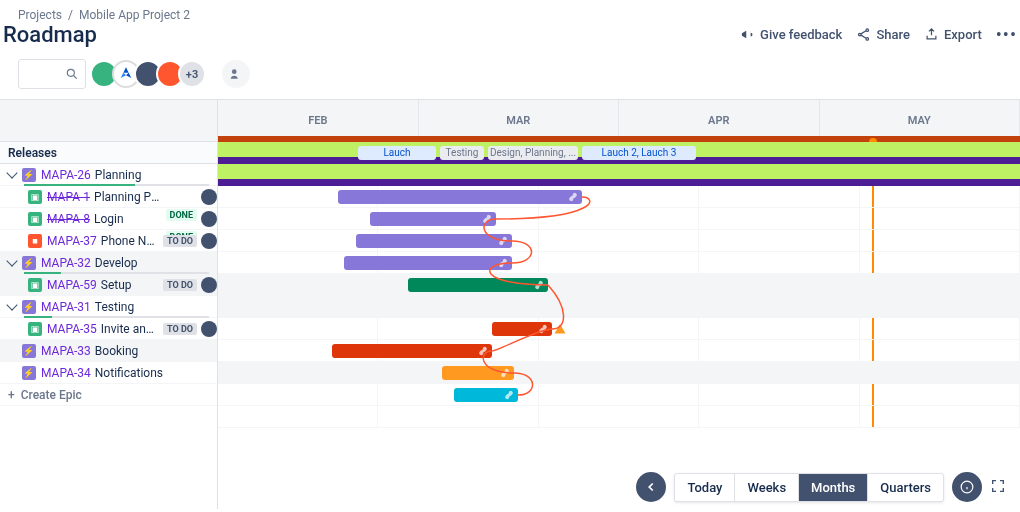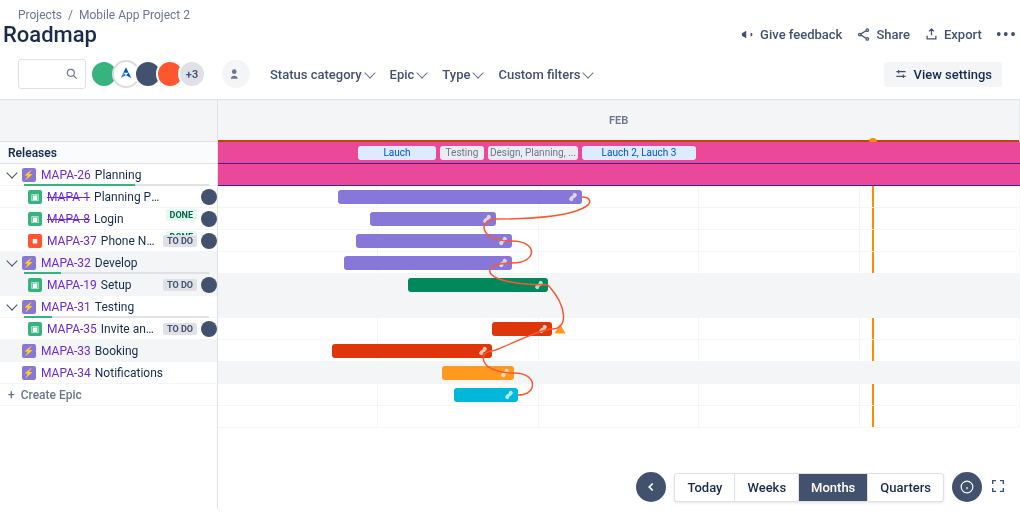--- a/index.html
+++ b/index.html
@@ -19,21 +19,21 @@
 .avatar { width: 28px; height: 28px; border-radius: 50%; border: 2px solid #fff; margin-left: -6px; display: flex; align-items: center; justify-content: center; font-size: 11px; font-weight: 600; }
 .avatar.more { background: #dfe1e6; color: #42526e; }
 .add-user { width: 28px; height: 28px; border-radius: 50%; background: #f4f5f7; display: flex; align-items: center; justify-content: center; margin-left: 6px; cursor: pointer; }
 .filters { display: flex; gap: 16px; margin-left: 10px; }
 .filter { display: flex; align-items: center; gap: 4px; font-size: 13px; color: #42526e; font-weight: 500; cursor: pointer; }
 .chev { width: 8px; height: 8px; border-right: 1.5px solid #6b778c; border-bottom: 1.5px solid #6b778c; transform: rotate(45deg); margin-top: -3px; }
 .view-settings { margin-left: auto; padding: 5px 10px; border-radius: 3px; background: #f4f5f7; display: flex; align-items: center; gap: 6px; font-size: 13px; font-weight: 500; cursor: pointer; }
 .roadmap { border-top: 1px solid #dfe1e6; display: flex; height: 410px; }
 .side { width: 218px; border-right: 1px solid #dfe1e6; flex-shrink: 0; }
 .timeline { flex: 1; position: relative; overflow: hidden; }
-.months { display: flex; height: 42px; background: #f4f5f7; border-bottom: 2px solid #c2410c; flex-direction: column; }
+.months { display: flex; height: 42px; background: #f4f5f7; border-bottom: 6px solid #c2410c; }
 .month { flex: 1; text-align: center; font-size: 11px; font-weight: 600; color: #6b778c; line-height: 42px; border-right: 1px solid #e4e6ea; }
 .side-head { height: 42px; background: #f4f5f7; border-bottom: 1px solid #dfe1e6; }
 .section-h { height: 22px; font-size: 12px; font-weight: 600; padding-left: 8px; line-height: 22px; border-bottom: 1px solid #dfe1e6; background: #fafbfc; }
 .row { height: 22px; display: flex; align-items: center; padding-left: 8px; font-size: 12px; border-bottom: 1px solid #f4f5f7; }
 .row.epic { font-weight: 400; }
 .row.child { padding-left: 28px; font-size: 12px; }
 .row.alt { background: #f4f5f7; }
 .row .caret { width: 8px; height: 8px; border-right: 1.5px solid #42526e; border-bottom: 1.5px solid #42526e; transform: rotate(45deg); margin-right: 6px; margin-top: -3px; }
 .ic { width: 14px; height: 14px; border-radius: 2px; margin-right: 5px; display: inline-flex; align-items: center; justify-content: center; font-size: 9px; color: #fff; }
 .ic.epic { background: #8777d9; }
@@ -45,21 +45,21 @@
 .status { font-size: 9px; font-weight: 700; padding: 1px 4px; border-radius: 2px; margin-left: 4px; }
 .status.DONE { background: #e3fcef; color: #006644; margin-top: 36px; }
 .status.TODO { background: #dfe1e6; color: #42526e; }
 .assignee { width: 16px; height: 16px; border-radius: 50%; margin-left: 4px; }
 .progress { position: absolute; bottom: -1px; left: 24px; right: 8px; height: 2px; background: #dfe1e6; }
 .progress .fill { height: 100%; background: #36b37e; }
 .row.epic { position: relative; }
 .tl-body { position: relative; }
 .tl-row { height: 22px; border-bottom: 1px solid #f4f5f7; position: relative; }
 .tl-row.alt { background: #f4f5f7; }
-.tl-section { height: 22px; border-bottom: 1px solid #4c1d95; background: #ec4899; position: relative; text-decoration: underline; }
+.tl-section { height: 22px; border-bottom: 7px solid #4c1d95; background: #bef264; position: relative; text-decoration: underline; }
 .grid { position: absolute; inset: 0; display: flex; pointer-events: none; }
 .grid div { flex: 1; border-right: 1px solid #f4f5f7; }
 .bar { position: absolute; height: 14px; border-radius: 3px; top: 4px; display: flex; align-items: center; justify-content: flex-end; padding-right: 4px; }
 .bar .link { width: 10px; height: 10px; opacity: 0.7; }
 .bar.epic { background: #8777d9; }
 .bar.green { background: #00875a; }
 .bar.red { background: #de350b; }
 .bar.orange { background: #ff991f; }
 .bar.cyan { background: #00b8d9; }
 .sprint-pill { position: absolute; height: 14px; top: 4px; border-radius: 3px; font-size: 10px; text-align: center; line-height: 14px; overflow: hidden; }
@@ -134,44 +134,20 @@
     <div class="avatar" style="background:#42526e"></div>
     <div class="avatar" style="background:#ff5630"></div>
     <div class="avatar more">+3</div>
   </div>
   <div class="add-user">
     <svg width="14" height="14" viewBox="0 0 24 24" fill="#6b778c">
         <circle cx="9" cy="8" r="4"></circle>
         <path d="M3 20c0-3 3-5 6-5s6 2 6 5M17 8h6m-3-3v6"></path>
       </svg>
   </div>
-  <div class="filters">
-    <div class="filter">
-        <span>Status category</span>
-        <span class="chev"></span>
-      </div>
-    <div class="filter">
-        <span>Epic</span>
-        <span class="chev"></span>
-      </div>
-    <div class="filter">
-        <span>Type</span>
-        <span class="chev"></span>
-      </div>
-    <div class="filter">
-        <span>Custom filters</span>
-        <span class="chev"></span>
-      </div>
-  </div>
-  <div class="view-settings">
-    <svg width="14" height="14" viewBox="0 0 24 24" fill="none" stroke="#42526e" stroke-width="2">
-        <path d="M4 8h16M4 16h16M8 5v6M16 13v6"></path>
-      </svg>
-    <span>View settings</span>
-  </div>
 </div>
 
 <div class="roadmap">
   <div class="side">
     <div class="side-head"></div>
     <div class="section-h">Releases</div>
     <div id="side-rows">
         <div class="row epic">
           <span class="caret"></span>
           <span class="ic epic">⚡</span>
@@ -206,21 +182,21 @@
           <span class="caret"></span>
           <span class="ic epic">⚡</span>
           <span class="key">MAPA-32</span>
           <span class="summ">Develop</span>
           <div class="progress">
             <div class="fill" style="width:20%"></div>
           </div>
         </div>
         <div class="row child alt">
           <span class="ic story">▣</span>
-          <span class="key ">MAPA-19</span>
+          <span class="key ">MAPA-59</span>
           <span class="summ">Setup</span>
           <span class="status TODO">TO DO</span>
           <span class="assignee" style="background:#42526e"></span>
         </div>
         <div class="row epic">
           <span class="caret"></span>
           <span class="ic epic">⚡</span>
           <span class="key">MAPA-31</span>
           <span class="summ">Testing</span>
           <div class="progress">
@@ -246,21 +222,23 @@
           <span class="key">MAPA-34</span>
           <span class="summ">Notifications</span>
         </div>
         <div class="row create"><span style="margin-right:6px">+</span>Create Epic</div>
       </div>
   </div>
 
   <div class="timeline">
     <div class="months" id="months">
         <div class="month">FEB</div>
+        <div class="month">MAR</div>
         <div class="month">APR</div>
+        <div class="month">MAY</div>
       </div>
     <div class="tl-body">
       <div class="grid">
           <div></div>
           <div></div>
           <div></div>
           <div></div>
           <div></div>
         </div>
       <div class="now-line" style="left:654px">

